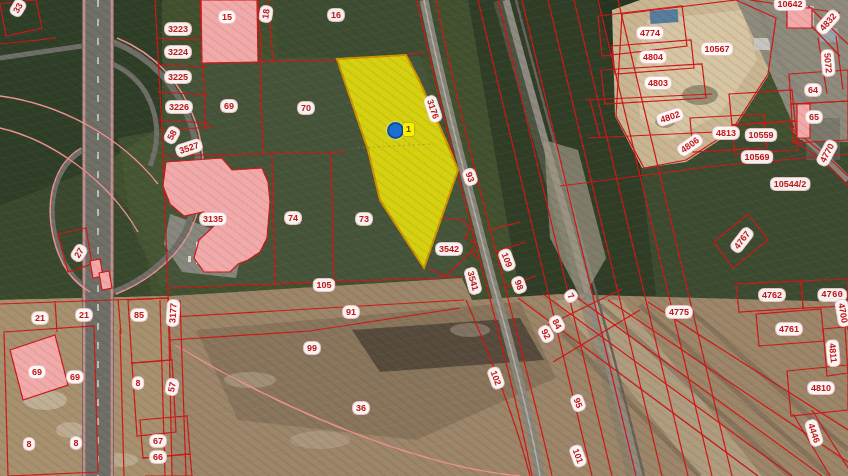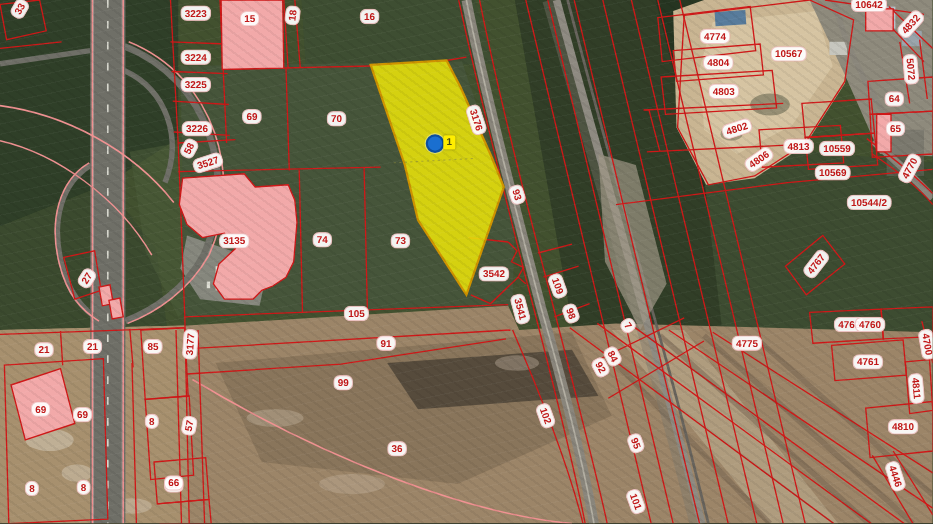--- a/index.html
+++ b/index.html
@@ -190,27 +190,27 @@
     <g>
       <polygon class="hl" points="337,59 406,55 419,80 447,143 458,170 424,268 380,200 368,150"></polygon>
       <path d="M358,148 L432,144" stroke="#8a8a40" stroke-width="1" stroke-dasharray="2 3" opacity="0.6" fill="none"></path>
     </g>
   </svg>
 
   <div class="layer grain"></div>
 
   <div class="layer">
       <div class="plabel" style="left: 18px; top: 8px; transform: translate(-50%, -50%) rotate(-60deg);">33</div>
-      <div class="plabel" style="left: 178px; top: 12px; transform: translate(-50%, -50%) rotate(0deg);">3223</div>
+      <div class="plabel" style="left: 178px; top: 29px; transform: translate(-50%, -50%) rotate(0deg);">3223</div>
       <div class="plabel" style="left: 227px; top: 17px; transform: translate(-50%, -50%) rotate(0deg);">15</div>
       <div class="plabel" style="left: 266px; top: 14px; transform: translate(-50%, -50%) rotate(-83deg);">18</div>
       <div class="plabel" style="left: 336px; top: 15px; transform: translate(-50%, -50%) rotate(0deg);">16</div>
       <div class="plabel" style="left: 178px; top: 52px; transform: translate(-50%, -50%) rotate(0deg);">3224</div>
       <div class="plabel" style="left: 178px; top: 77px; transform: translate(-50%, -50%) rotate(0deg);">3225</div>
-      <div class="plabel" style="left: 179px; top: 117px; transform: translate(-50%, -50%) rotate(0deg);">3226</div>
+      <div class="plabel" style="left: 179px; top: 107px; transform: translate(-50%, -50%) rotate(0deg);">3226</div>
       <div class="plabel" style="left: 229px; top: 106px; transform: translate(-50%, -50%) rotate(0deg);">69</div>
       <div class="plabel" style="left: 306px; top: 108px; transform: translate(-50%, -50%) rotate(0deg);">70</div>
       <div class="plabel" style="left: 172px; top: 135px; transform: translate(-50%, -50%) rotate(-62deg);">58</div>
       <div class="plabel" style="left: 189px; top: 148px; transform: translate(-50%, -50%) rotate(-18deg);">3527</div>
       <div class="plabel" style="left: 433px; top: 109px; transform: translate(-50%, -50%) rotate(72deg);">3176</div>
       <div class="plabel" style="left: 470px; top: 177px; transform: translate(-50%, -50%) rotate(72deg);">93</div>
       <div class="plabel" style="left: 213px; top: 219px; transform: translate(-50%, -50%) rotate(0deg);">3135</div>
       <div class="plabel" style="left: 293px; top: 218px; transform: translate(-50%, -50%) rotate(0deg);">74</div>
       <div class="plabel" style="left: 364px; top: 219px; transform: translate(-50%, -50%) rotate(0deg);">73</div>
       <div class="plabel" style="left: 79px; top: 253px; transform: translate(-50%, -50%) rotate(-58deg);">27</div>
@@ -232,41 +232,41 @@
       <div class="plabel" style="left: 84px; top: 315px; transform: translate(-50%, -50%) rotate(0deg);">21</div>
       <div class="plabel" style="left: 139px; top: 315px; transform: translate(-50%, -50%) rotate(0deg);">85</div>
       <div class="plabel" style="left: 173px; top: 313px; transform: translate(-50%, -50%) rotate(-86deg);">3177</div>
       <div class="plabel" style="left: 37px; top: 372px; transform: translate(-50%, -50%) rotate(0deg);">69</div>
       <div class="plabel" style="left: 75px; top: 377px; transform: translate(-50%, -50%) rotate(0deg);">69</div>
       <div class="plabel" style="left: 138px; top: 383px; transform: translate(-50%, -50%) rotate(0deg);">8</div>
       <div class="plabel" style="left: 172px; top: 387px; transform: translate(-50%, -50%) rotate(-80deg);">57</div>
       <div class="plabel" style="left: 29px; top: 444px; transform: translate(-50%, -50%) rotate(0deg);">8</div>
       <div class="plabel" style="left: 76px; top: 443px; transform: translate(-50%, -50%) rotate(0deg);">8</div>
       <div class="plabel" style="left: 158px; top: 441px; transform: translate(-50%, -50%) rotate(0deg);">67</div>
-      <div class="plabel" style="left: 158px; top: 439px; transform: translate(-50%, -50%) rotate(0deg);">66</div>
+      <div class="plabel" style="left: 158px; top: 457px; transform: translate(-50%, -50%) rotate(0deg);">66</div>
       <div class="plabel" style="left: 636px; top: 33px; transform: translate(-50%, -50%) rotate(0deg); margin-left: 14px;">4774</div>
       <div class="plabel" style="left: 717px; top: 49px; transform: translate(-50%, -50%) rotate(0deg);">10567</div>
       <div class="plabel" style="left: 790px; top: 4px; transform: translate(-50%, -50%) rotate(0deg);">10642</div>
       <div class="plabel" style="left: 828px; top: 22px; transform: translate(-50%, -50%) rotate(-48deg);">4832</div>
       <div class="plabel" style="left: 828px; top: 63px; transform: translate(-50%, -50%) rotate(85deg);">5072</div>
       <div class="plabel" style="left: 653px; top: 57px; transform: translate(-50%, -50%) rotate(0deg);">4804</div>
       <div class="plabel" style="left: 658px; top: 83px; transform: translate(-50%, -50%) rotate(0deg);">4803</div>
       <div class="plabel" style="left: 813px; top: 90px; transform: translate(-50%, -50%) rotate(0deg);">64</div>
       <div class="plabel" style="left: 670px; top: 117px; transform: translate(-50%, -50%) rotate(-18deg);">4802</div>
       <div class="plabel" style="left: 814px; top: 117px; transform: translate(-50%, -50%) rotate(0deg);">65</div>
       <div class="plabel" style="left: 757px; top: 109px; transform: translate(-50%, -50%) rotate(0deg); margin-top: 48px;">10569</div>
       <div class="plabel" style="left: 726px; top: 133px; transform: translate(-50%, -50%) rotate(0deg);">4813</div>
       <div class="plabel" style="left: 761px; top: 135px; transform: translate(-50%, -50%) rotate(0deg);">10559</div>
       <div class="plabel" style="left: 690px; top: 145px; transform: translate(-50%, -50%) rotate(-35deg);">4806</div>
       <div class="plabel" style="left: 827px; top: 153px; transform: translate(-50%, -50%) rotate(-62deg);">4770</div>
       <div class="plabel" style="left: 790px; top: 184px; transform: translate(-50%, -50%) rotate(0deg);">10544/2</div>
       <div class="plabel" style="left: 742px; top: 240px; transform: translate(-50%, -50%) rotate(-52deg);">4767</div>
       <div class="plabel" style="left: 679px; top: 312px; transform: translate(-50%, -50%) rotate(0deg);">4775</div>
       <div class="plabel" style="left: 772px; top: 295px; transform: translate(-50%, -50%) rotate(0deg);">4762</div>
-      <div class="plabel" style="left: 791px; top: 295px; transform: translate(-50%, -50%) rotate(0deg);">4760</div>
+      <div class="plabel" style="left: 832px; top: 295px; transform: translate(-50%, -50%) rotate(0deg); font-family: Liberation Mono, monospace;">4760</div>
       <div class="plabel" style="left: 843px; top: 313px; transform: translate(-50%, -50%) rotate(80deg);">4700</div>
       <div class="plabel" style="left: 789px; top: 329px; transform: translate(-50%, -50%) rotate(0deg);">4761</div>
       <div class="plabel" style="left: 833px; top: 353px; transform: translate(-50%, -50%) rotate(85deg);">4811</div>
       <div class="plabel" style="left: 821px; top: 388px; transform: translate(-50%, -50%) rotate(0deg);">4810</div>
       <div class="plabel" style="left: 814px; top: 433px; transform: translate(-50%, -50%) rotate(72deg);">4446</div>
     </div>
 
   <div class="marker-dot" style="left:387px;top:122px;"></div>
   <div class="marker-tag" style="left:403px;top:123px;">1</div>
 

